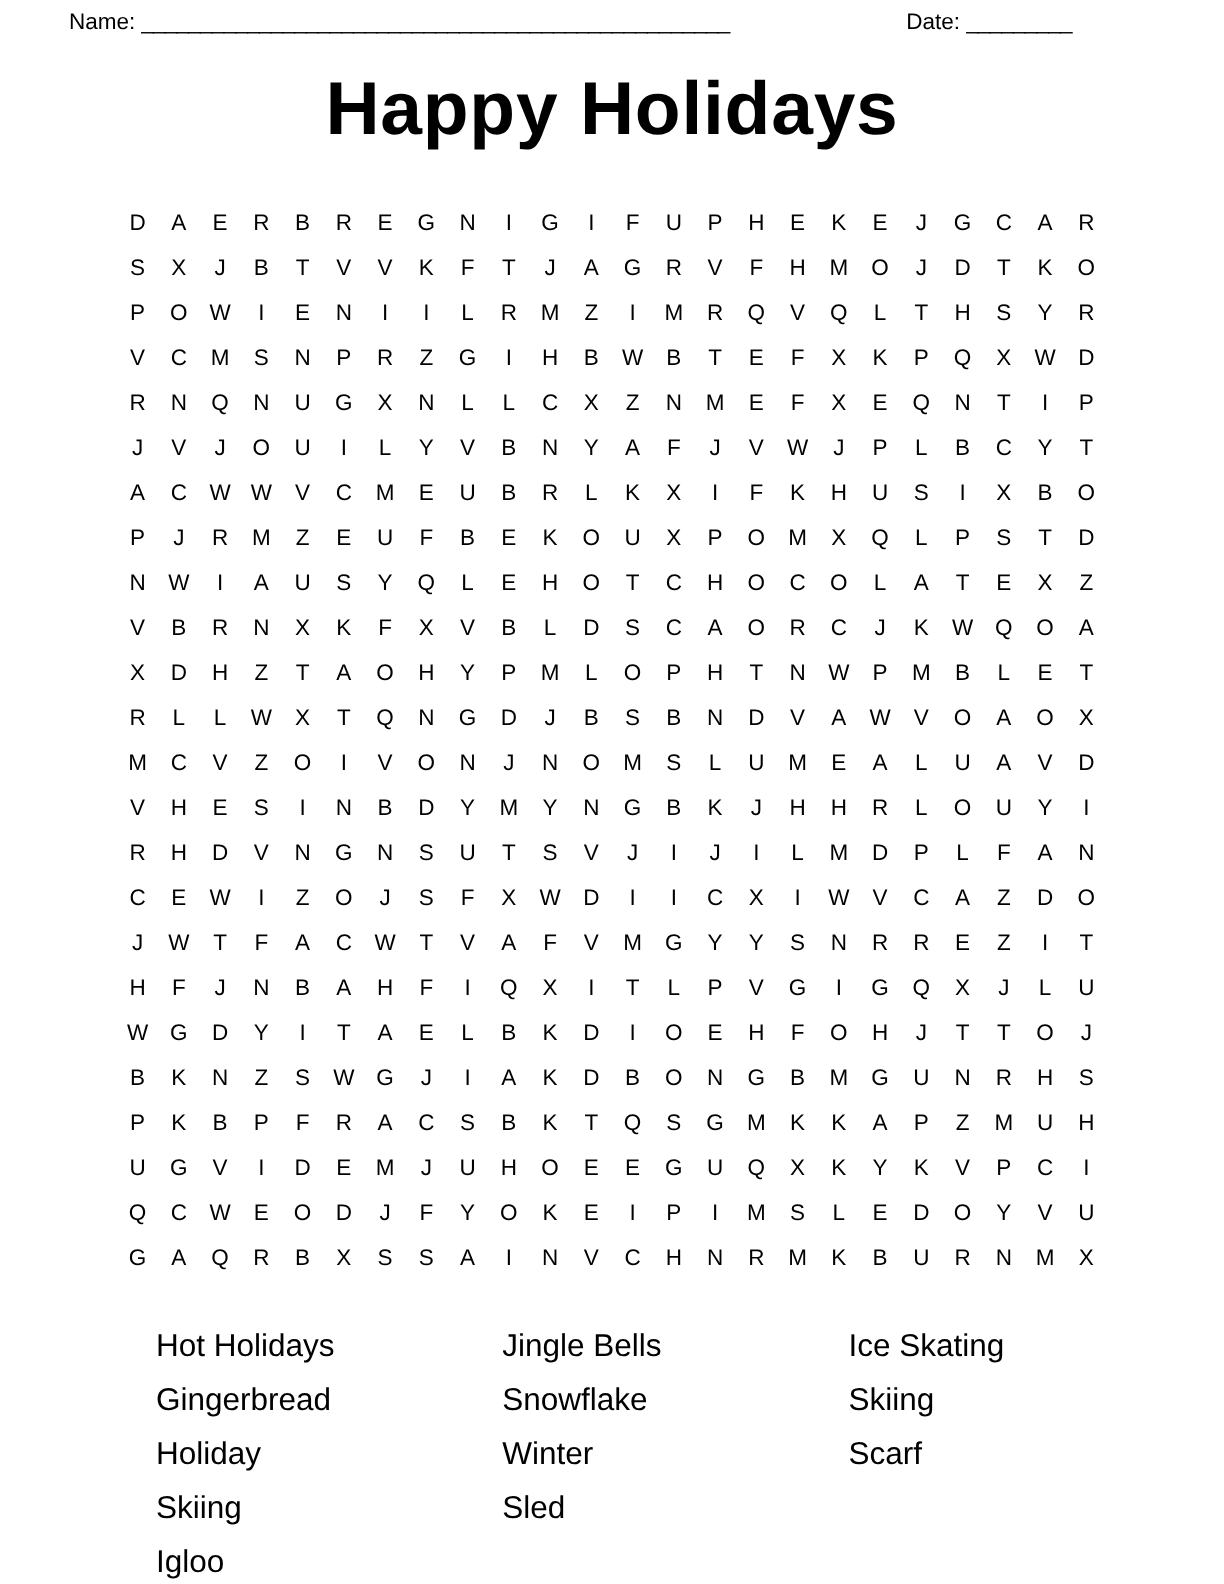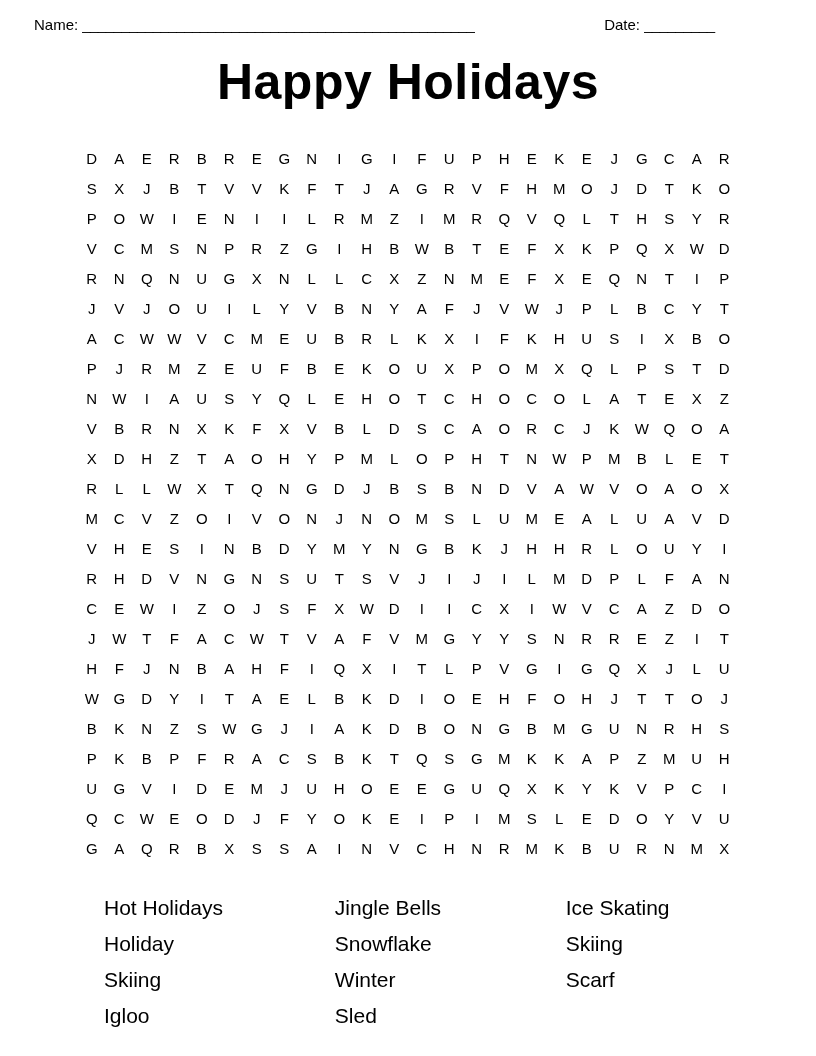--- a/index.html
+++ b/index.html
@@ -20,24 +20,25 @@
     height: 1056px;
     box-sizing: border-box;
     padding: 0;
     position: relative;
   }
 
   
   .header-row {
     display: flex;
     align-items: flex-end;
-    padding: 16px 76px 0 34px;
+    padding: 6px 76px 0 34px;
     font-size: 15px;
     line-height: 18px;
     white-space: nowrap;
+    margin-left: 12px;
   }
   .hdr-label {
     font-size: 15px;
   }
   .hdr-rule {
     font-size: 15px;
     letter-spacing: -0.5px;
     overflow: hidden;
   }
   .name-rule {
@@ -740,20 +741,21 @@
         <div class="cell">R</div>
         <div class="cell">N</div>
         <div class="cell">M</div>
         <div class="cell">X</div>
       </div>
     </div>
 
   <div class="wordlist" id="wordlist">
       <div class="wl-col col1">
         <div class="word">Hot Holidays</div>
+        <div class="word">Gingerbread</div>
         <div class="word">Holiday</div>
         <div class="word">Skiing</div>
         <div class="word">Igloo</div>
       </div>
       <div class="wl-col col2">
         <div class="word">Jingle Bells</div>
         <div class="word">Snowflake</div>
         <div class="word">Winter</div>
         <div class="word">Sled</div>
       </div>

